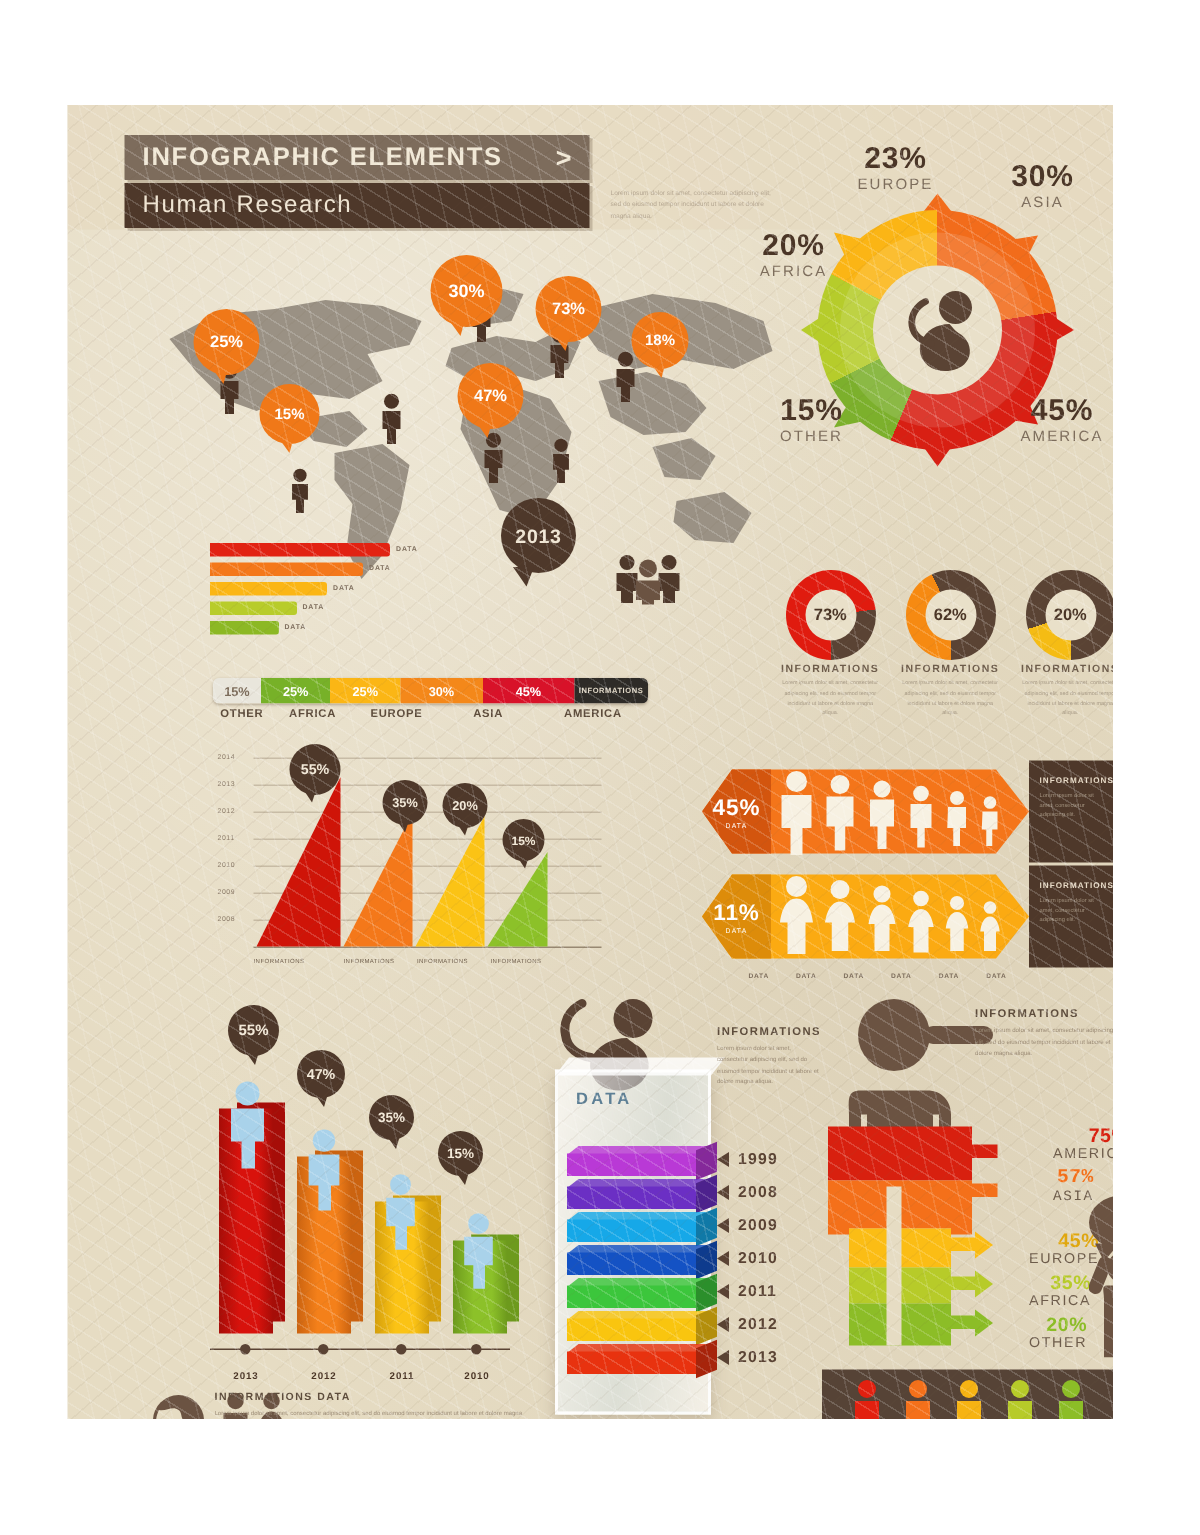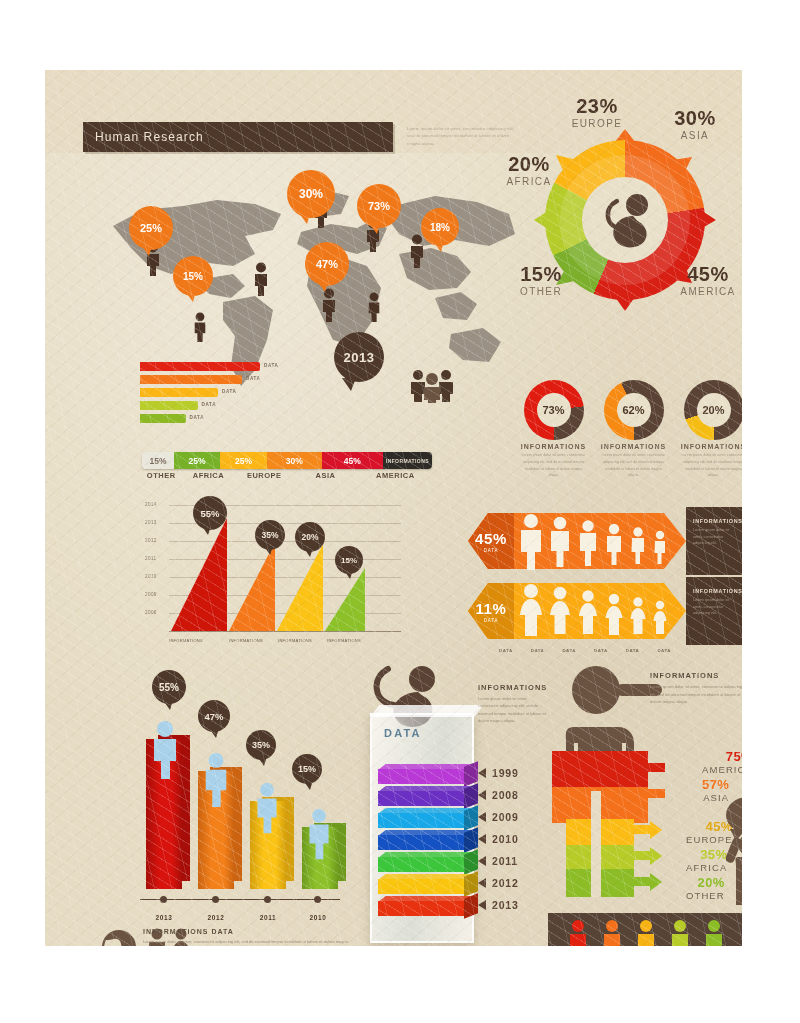--- a/index.html
+++ b/index.html
@@ -30,21 +30,21 @@
 
   
   #hdr-band { left:0; top:0; width:697px; height:83px; background:rgba(229,217,192,.75); }
   #hdr1 { left:38px; top:20px; width:310px; height:30px; background:#7d6c5c; display:flex;
           align-items:center; justify-content:space-between; padding:0 12px;
           box-shadow:2px 2px 0 rgba(90,70,50,.25); }
   #hdr1 .t { color:#f1e8d6; font-size:17px; letter-spacing:1.2px; font-weight:bold; }
   #hdr1 .ch { color:#f1e8d6; font-size:18px; font-weight:bold; }
   #hdr2 { left:38px; top:52px; width:310px; height:30px; background:#4e382a; display:flex;
           align-items:center; padding:0 12px; box-shadow:2px 2px 0 rgba(90,70,50,.25); }
-  #hdr2 .t { color:#efe4d2; font-size:12px; letter-spacing:1.1px; }
+  #hdr2 .t { color:#efe4d2; font-size:16px; letter-spacing:1.1px; }
   #hdr-note { left:362px; top:55px; width:115px; color:#b6a893; font-size:4.4px; line-height:1.7; }
 
   
   #map { left:60px; top:100px; width:420px; height:230px; }
   .person { position:absolute; }
   .bub { position:absolute; background:#f07818; border-radius:50%;
          display:flex; align-items:center; justify-content:center;
          color:#fff; font-weight:bold; }
   .bub::after{ content:""; position:absolute; bottom:-6px; left:12px;
          border-left:8px solid transparent; border-right:3px solid transparent;
@@ -152,20 +152,24 @@
   
   #dark { left:503px; top:843px; width:197px; height:77px; background:#564336; }
 </style>
 </head>
 <body>
 
 <div id="poster">
 
   <div class="lay" id="hdr-band"></div>
 
+  <div class="lay" id="hdr1">
+    <span class="t">INFOGRAPHIC ELEMENTS</span>
+    <span class="ch">&gt;</span>
+  </div>
   <div class="lay" id="hdr2">
     <span class="t">Human Research</span>
   </div>
   <div class="lay" id="hdr-note">Lorem ipsum dolor sit amet, consectetur adipiscing elit, sed do eiusmod tempor incididunt ut labore et dolore magna aliqua.</div>
 
   <div class="lay" id="map">
     <svg width="420" height="230" viewBox="0 0 420 230">
       <g fill="#9a9184">
         <path d="M8,56 L38,40 L78,36 L112,30 L150,34 L176,44 L168,60 L140,66 L150,84 L128,96 L96,92 L66,104 L44,96 L26,78 Z"></path>
         <path d="M92,110 L128,104 L140,116 L126,128 L104,124 Z"></path>
@@ -635,21 +639,21 @@
 
     <div id="binfo">
       <div class="h">INFORMATIONS</div>
       <div class="b">Lorem ipsum dolor sit amet, consectetur adipiscing elit, sed do eiusmod tempor incididunt ut labore et dolore magna aliqua.</div>
     </div>
 
     <div class="blabel" style="left:152px;top:84px;">
       <div class="v" id="bv0" style="color: rgb(216, 32, 15);">75%</div>
       <div class="n">AMERICA</div>
     </div>
-    <div class="blabel" style="left:152px;top:112px;">
+    <div class="blabel" style="left:152px;top:112px;font-family:Liberation Mono, monospace;">
       <div class="v" id="bv1" style="color: rgb(244, 112, 26);">57%</div>
       <div class="n">ASIA</div>
     </div>
     <div class="blabel" style="left:136px;top:154px;">
       <div class="v" id="bv2" style="color: rgb(224, 167, 15);">45%</div>
       <div class="n">EUROPE</div>
     </div>
     <div class="blabel" style="left:136px;top:182px;">
       <div class="v" id="bv3" style="color: rgb(183, 203, 41);">35%</div>
       <div class="n">AFRICA</div>

